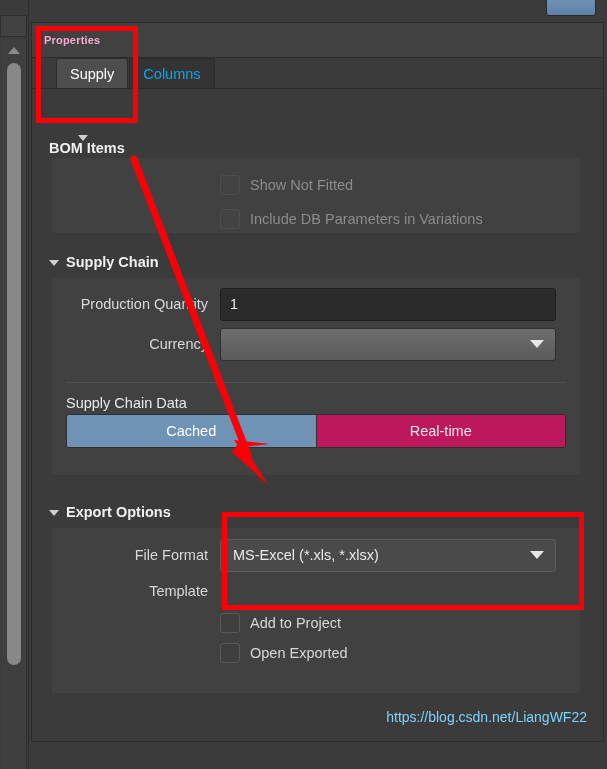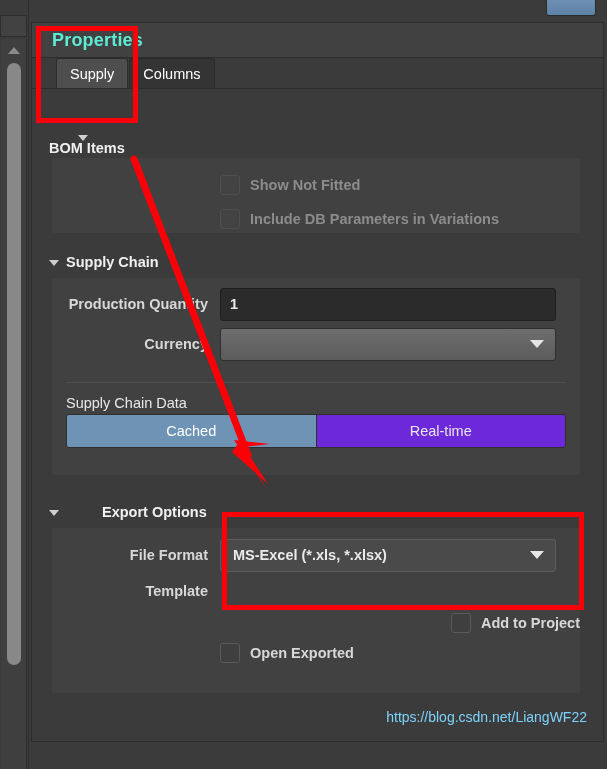--- a/index.html
+++ b/index.html
@@ -90,24 +90,24 @@
     position: absolute;
     left: 0; top: 0;
     width: 100%; height: 35px;
     background: #414141;
     border-bottom: 1px solid #2c2c2c;
     box-sizing: border-box;
     display: flex;
     align-items: center;
   }
   .panel-title {
-    margin-left: 20px;
-    font-size: 18px;
+    margin-left: 12px;
+    font-size: 11px;
     font-weight: bold;
-    color: #5eead4;
+    color: #f9a8d4;
     letter-spacing: .2px;
   }
 
   
   .tabstrip {
     position: absolute;
     left: 0; top: 35px;
     width: 100%; height: 31px;
     background: #3b3b3b;
     border-bottom: 1px solid #2c2c2c;
@@ -115,21 +115,21 @@
     display: flex;
     align-items: flex-end;
     padding-left: 24px;
   }
   .tab {
     height: 30px;
     padding: 0 13px;
     display: flex;
     align-items: center;
     font-size: 14.5px;
-    color: #ffffff;
+    color: #0ea5e9;
     border: 1px solid #2c2c2c;
     border-bottom: none;
     border-top-left-radius: 3px;
     border-top-right-radius: 3px;
     background: #343434;
     margin-right: 1px;
     box-sizing: border-box;
     cursor: default;
   }
   .tab.active {
@@ -168,21 +168,20 @@
     border: 1px solid #3a3a3a;
     border-radius: 2px;
     box-sizing: border-box;
   }
 
   
   .row {
     display: flex;
     align-items: center;
     height: 34px;
-    font-weight: bold;
   }
   .row-label {
     width: 168px;
     text-align: right;
     padding-right: 12px;
     font-size: 14.5px;
     color: #d8d8d8;
     box-sizing: border-box;
   }
 
@@ -266,21 +265,21 @@
     overflow: hidden;
     box-sizing: border-box;
   }
   .seg-btn {
     flex: 1;
     display: flex;
     align-items: center;
     justify-content: center;
     font-size: 14.5px;
     color: #e8e8e8;
-    background: #6d28d9;
+    background: #be185d;
     cursor: default;
   }
   .seg-btn.on {
     background: #6f93b5;
     color: #ffffff;
   }
   .seg-div {
     width: 1px;
     background: #2f2f2f;
   }
@@ -385,40 +384,40 @@
 
         <div style="margin:12px 0 0 14px;font-size:14.5px;color:#e8e8e8;">Supply Chain Data</div>
 
         <div class="seg" style="margin:3px 14px 0 14px;">
           <div class="seg-btn on">Cached</div>
           <div class="seg-div"></div>
           <div class="seg-btn">Real-time</div>
         </div>
       </div>
 
-      <div class="section-head" style="position:absolute;left:0;top:415px;gap:36px;">
+      <div class="section-head" style="position:absolute;left:0;top:415px;">
         <span class="tri"></span>
         <span>Export Options</span>
       </div>
 
       <div class="group-box" style="position:absolute;left:19px;top:438px;width:530px;height:167px;">
 
         <div class="row" style="margin-top:10px;">
           <div class="row-label">File Format</div>
           <div class="combo dark" style="width:336px;">
             <span>MS-Excel (*.xls, *.xlsx)</span>
             <span class="caret" style="right:11px;"></span>
           </div>
         </div>
 
         <div class="row" style="margin-top:2px;">
           <div class="row-label">Template</div>
         </div>
 
-        <div class="row" style="height:30px;justify-content:flex-end;">
+        <div class="row" style="height:30px;">
           <div class="row-label"></div>
           <div class="cb"></div>
           <div class="cb-label">Add to Project</div>
         </div>
 
         <div class="row" style="height:30px;">
           <div class="row-label"></div>
           <div class="cb"></div>
           <div class="cb-label">Open Exported</div>
         </div>

